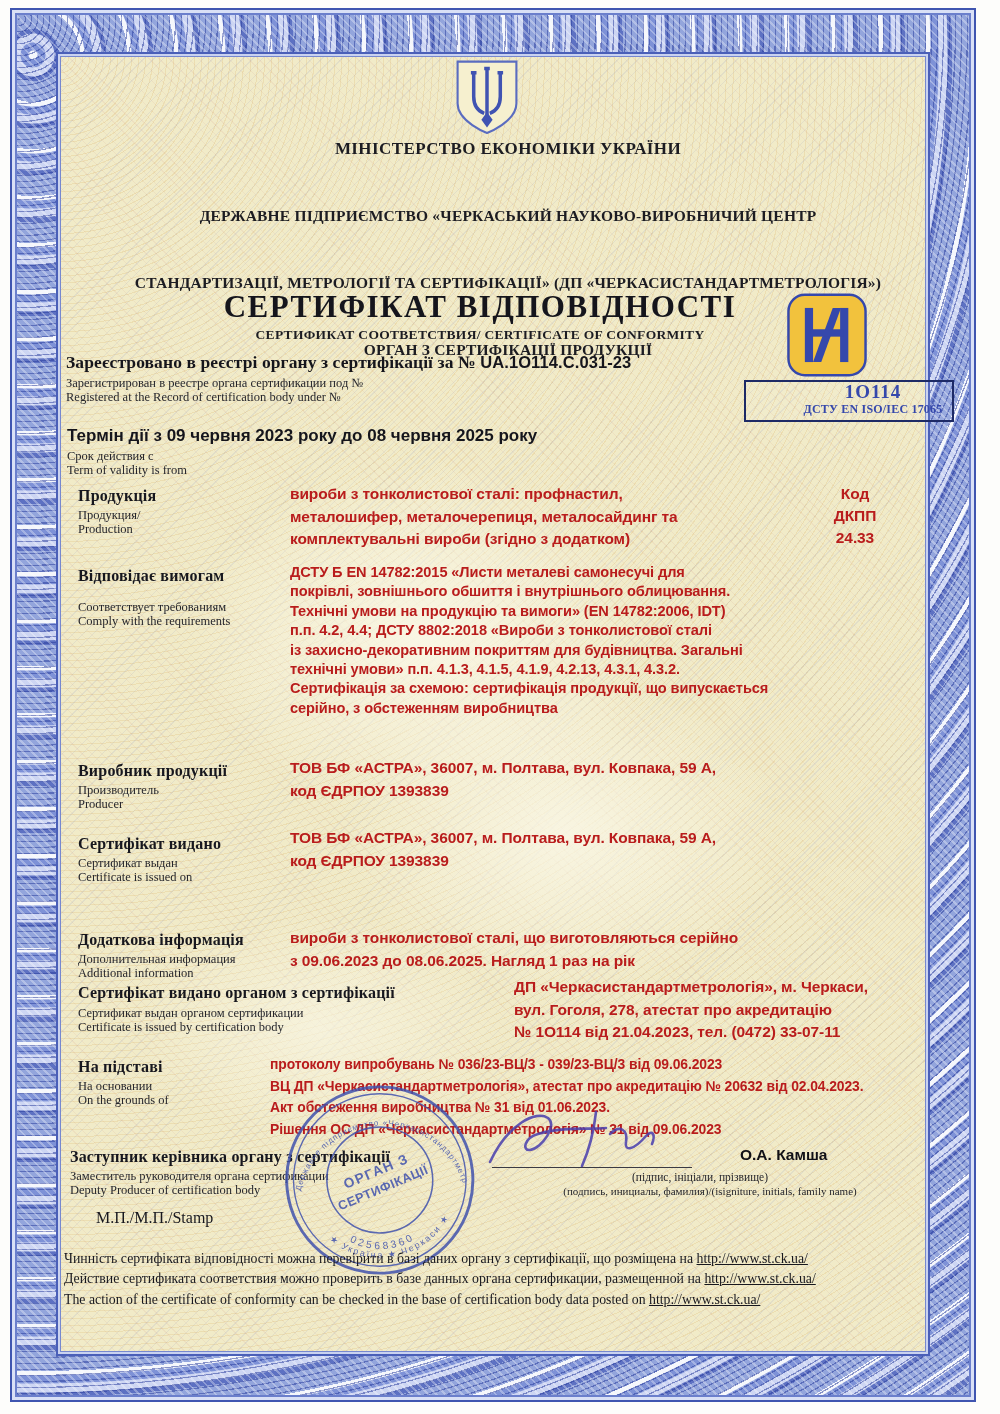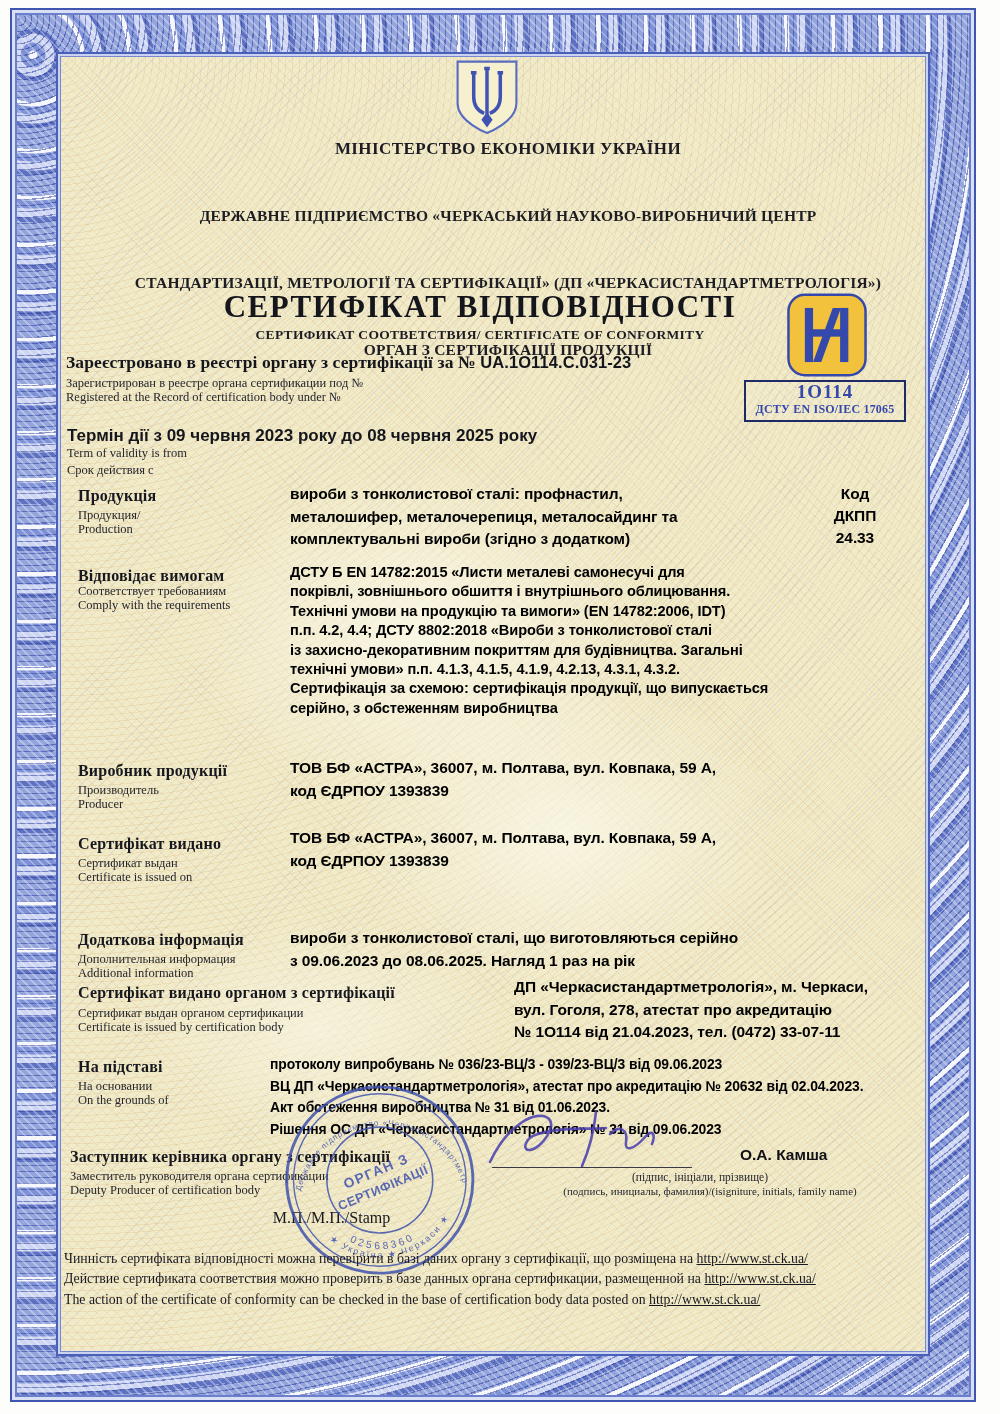--- a/index.html
+++ b/index.html
@@ -23,49 +23,49 @@
       radial-gradient(ellipse 330px 250px at 42% 45%, rgba(250,247,230,.96), rgba(250,247,230,0) 70%),
       radial-gradient(ellipse 300px 220px at 58% 60%, rgba(250,247,230,.85), rgba(250,247,230,0) 72%),
       radial-gradient(ellipse 260px 160px at 30% 75%, rgba(249,246,228,.7), rgba(249,246,228,0) 70%),
       repeating-linear-gradient(45deg, rgba(202,116,108,.09) 0 1px, rgba(0,0,0,0) 1px 7px),
       repeating-linear-gradient(-45deg, rgba(104,120,198,.11) 0 1px, rgba(0,0,0,0) 1px 7px),
       repeating-radial-gradient(circle at 3px 4px, rgba(214,168,86,.20) 0 1px, rgba(214,168,86,0) 1px 7px),
       #f1ebc8;
   }
 
   .abs{position:absolute;}
-  .ser{font-family:"Liberation Serif","DejaVu Serif",serif;text-align:right;}
+  .ser{font-family:"Liberation Serif","DejaVu Serif",serif;}
   .sans{font-family:"Liberation Sans","DejaVu Sans",sans-serif;}
   .b{font-weight:bold;}
   .pre{white-space:pre-line;}
 
   
   .ministry{left:16px;right:0;top:139px;text-align:center;color:#1c1c22;}
   .ministry .l1{font-size:17px;font-weight:bold;letter-spacing:.4px;line-height:19px;}
   .ministry .l2{font-size:15.5px;font-weight:bold;letter-spacing:.2px;line-height:19px;margin-top:48px;}
 
   .title{left:0;right:40px;top:289px;text-align:center;font-size:31px;font-weight:bold;letter-spacing:1.5px;color:#15151c;}
   .subtitle{left:0;right:40px;top:327px;text-align:center;font-size:13.5px;font-weight:bold;letter-spacing:.3px;color:#1c1c22;}
 
   .naau{left:786px;top:292px;}
-  .naau-box{left:744px;top:380px;width:158px;height:38px;border:2px solid #1d2a66;text-align:center;color:#3548ac;background:rgba(255,255,255,.06);}
+  .naau-box{left:744px;top:380px;width:158px;height:38px;border:2px solid #1d2a66;text-align:center;color:#3548ac;background:rgba(255,255,255,.06);padding-left:48px;}
   .naau-box .c1{font-size:19px;font-weight:bold;line-height:20px;letter-spacing:1px;}
   .naau-box .c2{font-size:12px;font-weight:bold;line-height:15px;letter-spacing:.2px;}
 
   .reg{left:66px;top:352px;width:700px;color:#15151c;}
   .reg .main{font-size:17.5px;font-weight:bold;letter-spacing:.1px;}
   .reg .num{font-family:"Liberation Sans","DejaVu Sans",sans-serif;font-size:16.5px;}
   .sub{font-size:12.5px;line-height:14px;color:#26262c;}
 
   .validity{left:67px;top:426px;color:#15151c;}
   .validity .main{font-size:17px;}
 
   .lblcol .ua{font-size:16px;font-weight:bold;letter-spacing:.2px;color:#17171e;}
   .lblcol .s{font-size:12.5px;line-height:13.5px;color:#26262c;}
-  .val{font-size:15.5px;letter-spacing:-.1px;line-height:22.5px;color:#000000;}
+  .val{font-size:15.5px;letter-spacing:-.1px;line-height:22.5px;color:#b91c1c;}
 
   .footer{left:64px;top:1249px;width:885px;font-size:13.8px;line-height:20.4px;color:#17171e;}
   .footer a{color:#17171e;}
 
   .sigline{left:492px;top:1167px;width:200px;border-top:1.6px solid #3a3a44;height:0;}
   .hintua{left:500px;top:1171px;width:400px;text-align:center;font-size:11.5px;color:#26262c;}
   .hintruen{left:470px;top:1185px;width:480px;text-align:center;font-size:11px;color:#26262c;}
 
   .stamp{left:282px;top:1082px;opacity:.84;transform:rotate(-6deg);}
   .sig{left:478px;top:1104px;opacity:.9;}
@@ -115,39 +115,39 @@
   </div>
 
   <div class="abs reg">
     <div class="main"><span>Зареєстровано в реєстрі органу з сертифікації за № </span><span class="num b">UA.1О114.С.031-23</span></div>
     <div class="sub" style="margin-top:3px;">Зарегистрирован в реестре органа сертификации под №</div>
     <div class="sub">Registered at the Record of certification body under №</div>
   </div>
 
   <div class="abs validity">
     <div class="main sans b pre">Термін дії з 09 червня 2023 року  до  08 червня 2025 року</div>
+    <div class="sub" style="margin-top:3px;">Срок действия с</div>
     <div class="sub">Term of validity is from</div>
-    <div class="sub" style="margin-top:3px;">Срок действия с</div>
   </div>
 
   <div class="abs lblcol" style="left:78px;top:487px;">
     <div class="ua">Продукція</div>
     <div class="s" style="margin-top:4px;">Продукция/</div>
     <div class="s">Production</div>
   </div>
   <div class="abs val sans b pre" style="left:290px;top:483px;width:490px;">вироби з тонколистової сталі: профнастил,
 металошифер, металочерепиця, металосайдинг та
 комплектувальні вироби (згідно з додатком)</div>
   <div class="abs val sans b pre" style="left:805px;top:483px;width:100px;text-align:center;line-height:22px;">Код
 ДКПП
 24.33</div>
 
   <div class="abs lblcol" style="left:78px;top:567px;">
     <div class="ua">Відповідає вимогам</div>
-    <div class="s" style="margin-top:0;">Соответствует требованиям</div>
+    <div class="s" style="margin-top:16px;">Соответствует требованиям</div>
     <div class="s">Comply with the requirements</div>
   </div>
   <div class="abs val sans b pre" style="left:290px;top:563px;width:600px;font-size:14.6px;line-height:19.4px;">ДСТУ Б EN 14782:2015 «Листи металеві самонесучі для
 покрівлі, зовнішнього обшиття і внутрішнього облицювання.
 Технічні умови на продукцію та вимоги» (EN 14782:2006, IDT)
 п.п. 4.2, 4.4; ДСТУ 8802:2018 «Вироби з тонколистової сталі
 із захисно-декоративним покриттям для будівництва. Загальні
 технічні умови» п.п. 4.1.3, 4.1.5, 4.1.9, 4.2.13, 4.3.1, 4.3.2.
 Сертифікація за схемою: сертифікація продукції, що випускається
 серійно, з обстеженням виробництва</div>

